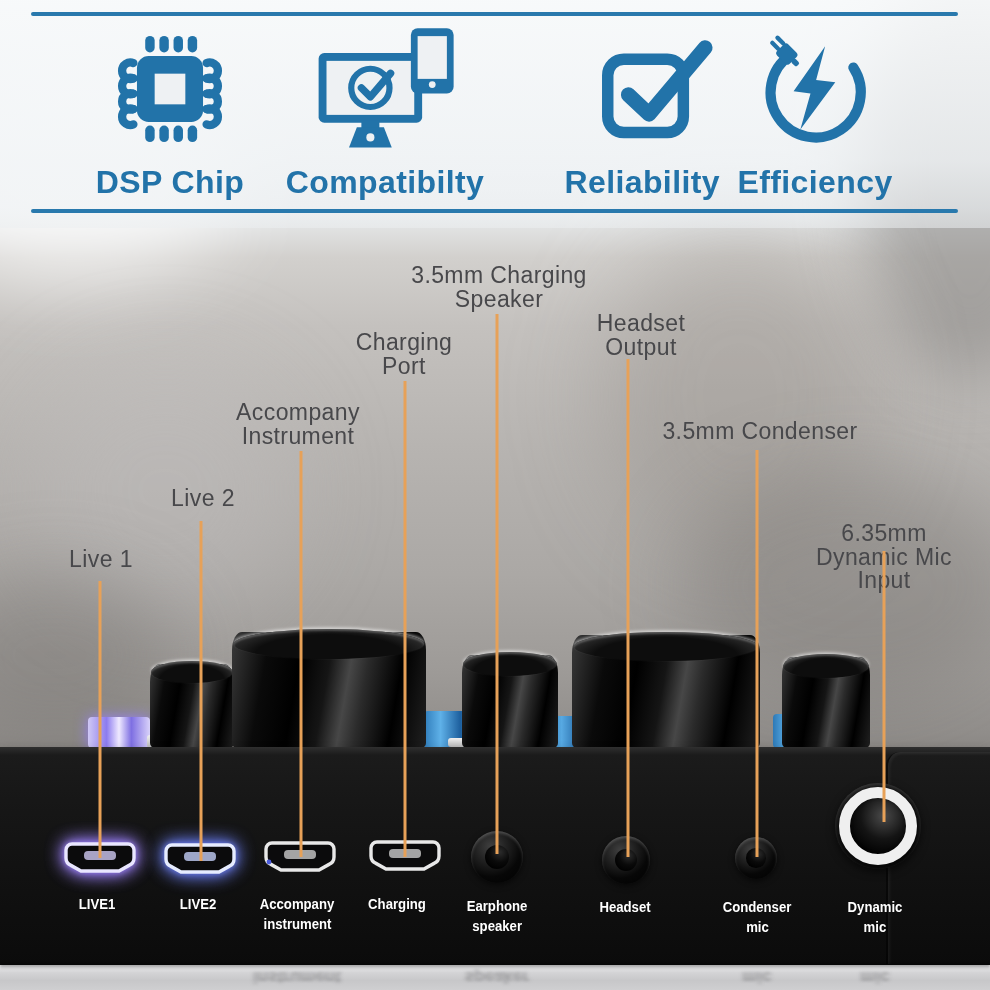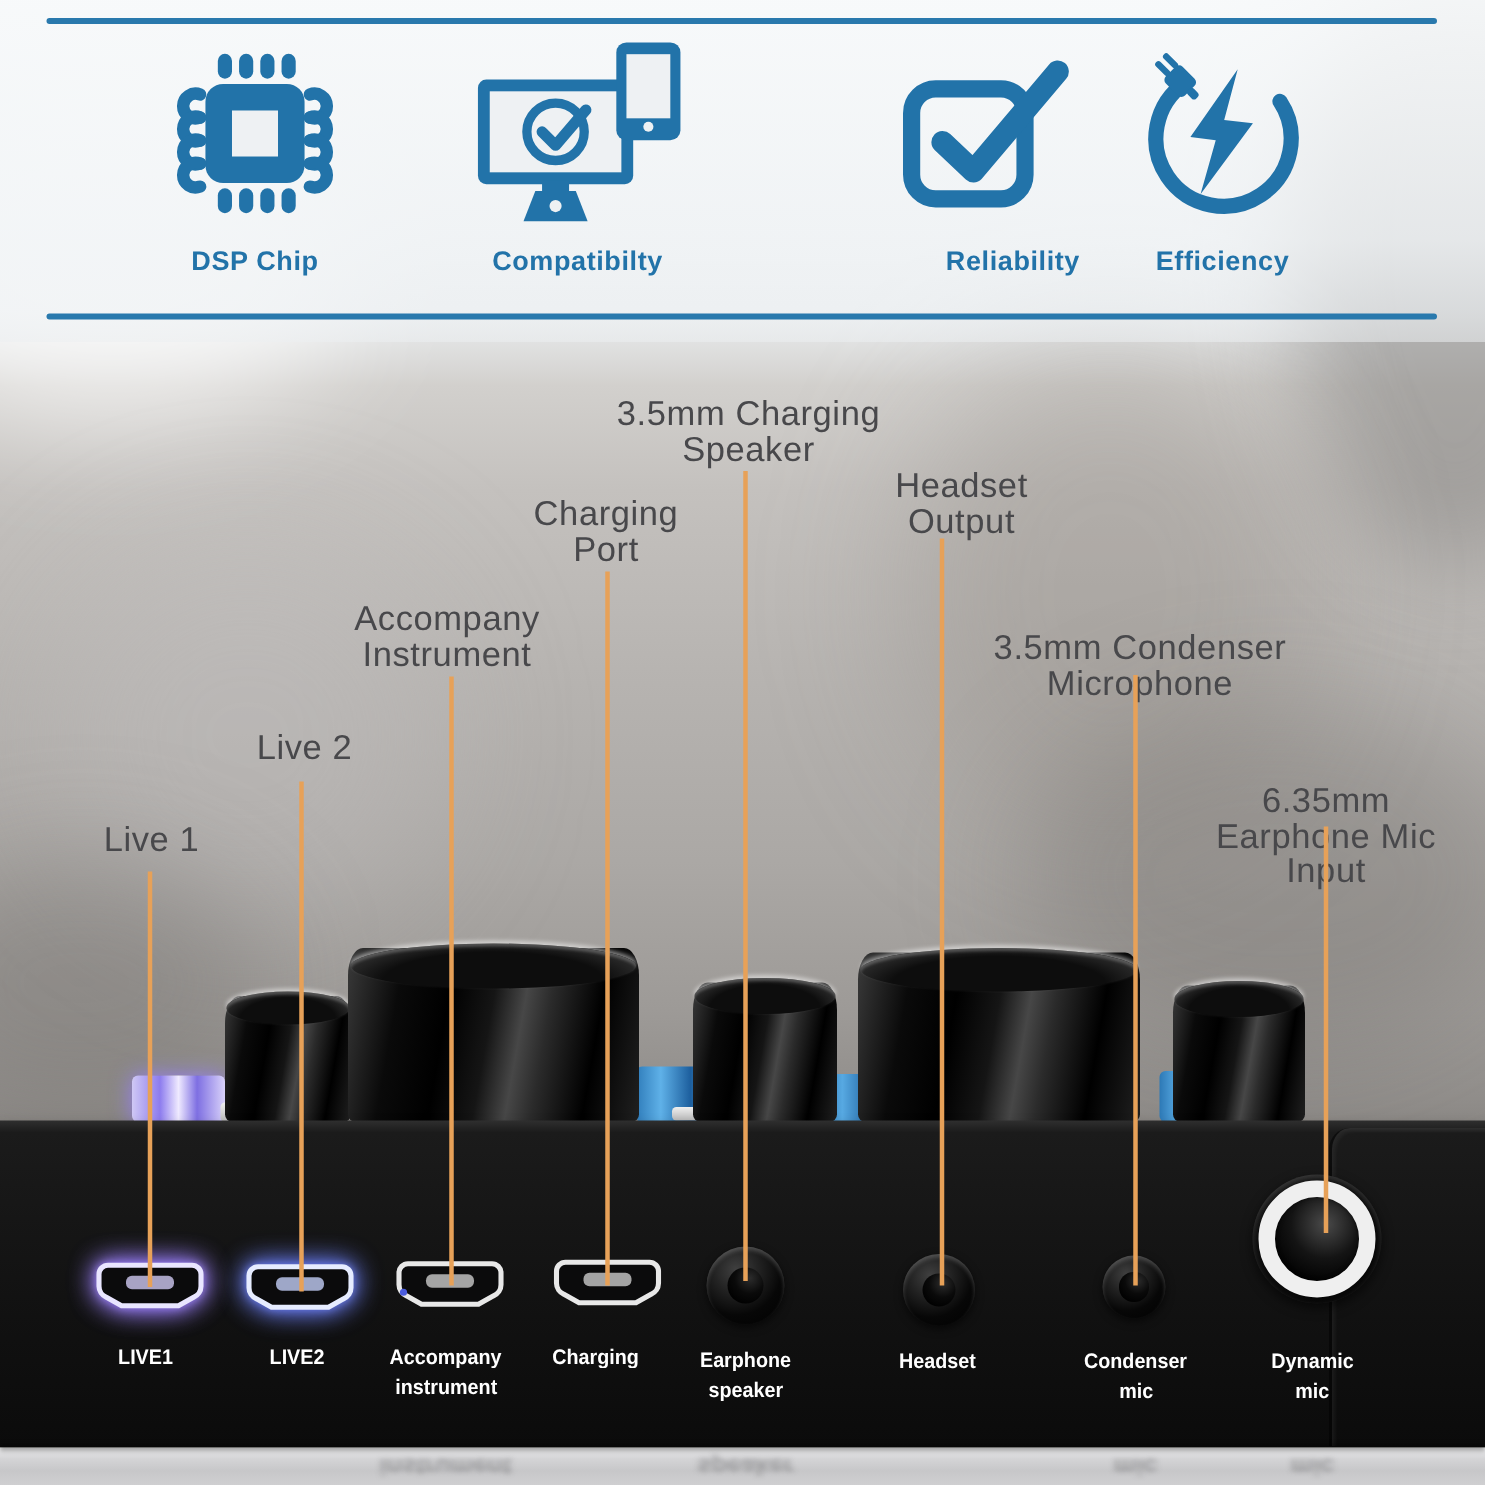--- a/index.html
+++ b/index.html
@@ -11,21 +11,21 @@
       #d2d0cd 26%, #c4c1be 33%,
       #b7b4b1 45%, #aba8a5 58%,
       #9d9a97 68%, #918e8b 74%, #8a8784 76%);}
   .blob{position:absolute;border-radius:50%;filter:blur(32px);}
   .top-light{position:absolute;left:0;top:0;width:990px;height:228px;
     background:linear-gradient(180deg, rgba(248,250,251,.92), rgba(241,244,246,.8) 70%, rgba(236,239,241,.55));}
   .rule{position:absolute;left:31px;width:927px;height:4px;background:#2979ad;border-radius:2px;}
   .feature{position:absolute;top:26px;width:240px;transform:translateX(-50%);
     display:flex;flex-direction:column;align-items:center;}
   .feature .icon-box{height:126px;display:flex;align-items:center;justify-content:center;}
-  .feature .flabel{margin-top:12px;color:#2273a9;font-size:18px;font-weight:700;letter-spacing:.4px;}
+  .feature .flabel{margin-top:12px;color:#2273a9;font-size:32px;font-weight:700;letter-spacing:.4px;}
   .callout{position:absolute;transform:translateX(-50%);text-align:center;
     color:#48484b;font-size:23px;line-height:23.5px;letter-spacing:.4px;white-space:nowrap;z-index:30;}
   .leader{position:absolute;width:3px;background:#e7a158;transform:translateX(-50%);z-index:60;}
   .device{position:absolute;left:0;top:747px;width:990px;height:218px;
     background:linear-gradient(180deg,#2f2f2f 0,#1b1b1b 8px,#161616 30%,#111 60%,#0b0b0b 100%);
     box-shadow:0 6px 10px rgba(0,0,0,.45);z-index:20;}
   .seam{position:absolute;left:886px;top:752px;width:104px;height:212px;z-index:21;
     border-left:2px solid rgba(0,0,0,.5);border-top-left-radius:14px;
     box-shadow:inset 2px 2px 3px rgba(255,255,255,.06);}
   .knob{position:absolute;z-index:15;
@@ -164,25 +164,24 @@
   <div class="callout" style="left:404px;top:331px;">
     <div>Charging</div>
     <div>Port</div>
   </div>
   <div class="callout" style="left:298px;top:401px;">
     <div>Accompany</div>
     <div>Instrument</div>
   </div>
   <div class="callout" style="left:760px;top:398px;margin-top:22px;">
     <div>3.5mm Condenser</div>
-    <div>Microphone</div>
   </div>
   <div class="callout" style="left:884px;top:476px;margin-top:46px;">
     <div>6.35mm</div>
-    <div>Earphone Mic</div>
+    <div>Dynamic Mic</div>
     <div>Input</div>
   </div>
   <div class="callout" style="left:203px;top:487px;">
     <div>Live 2</div>
   </div>
   <div class="callout" style="left:101px;top:548px;">
     <div>Live 1</div>
   </div>
 
   <div class="device"></div>

